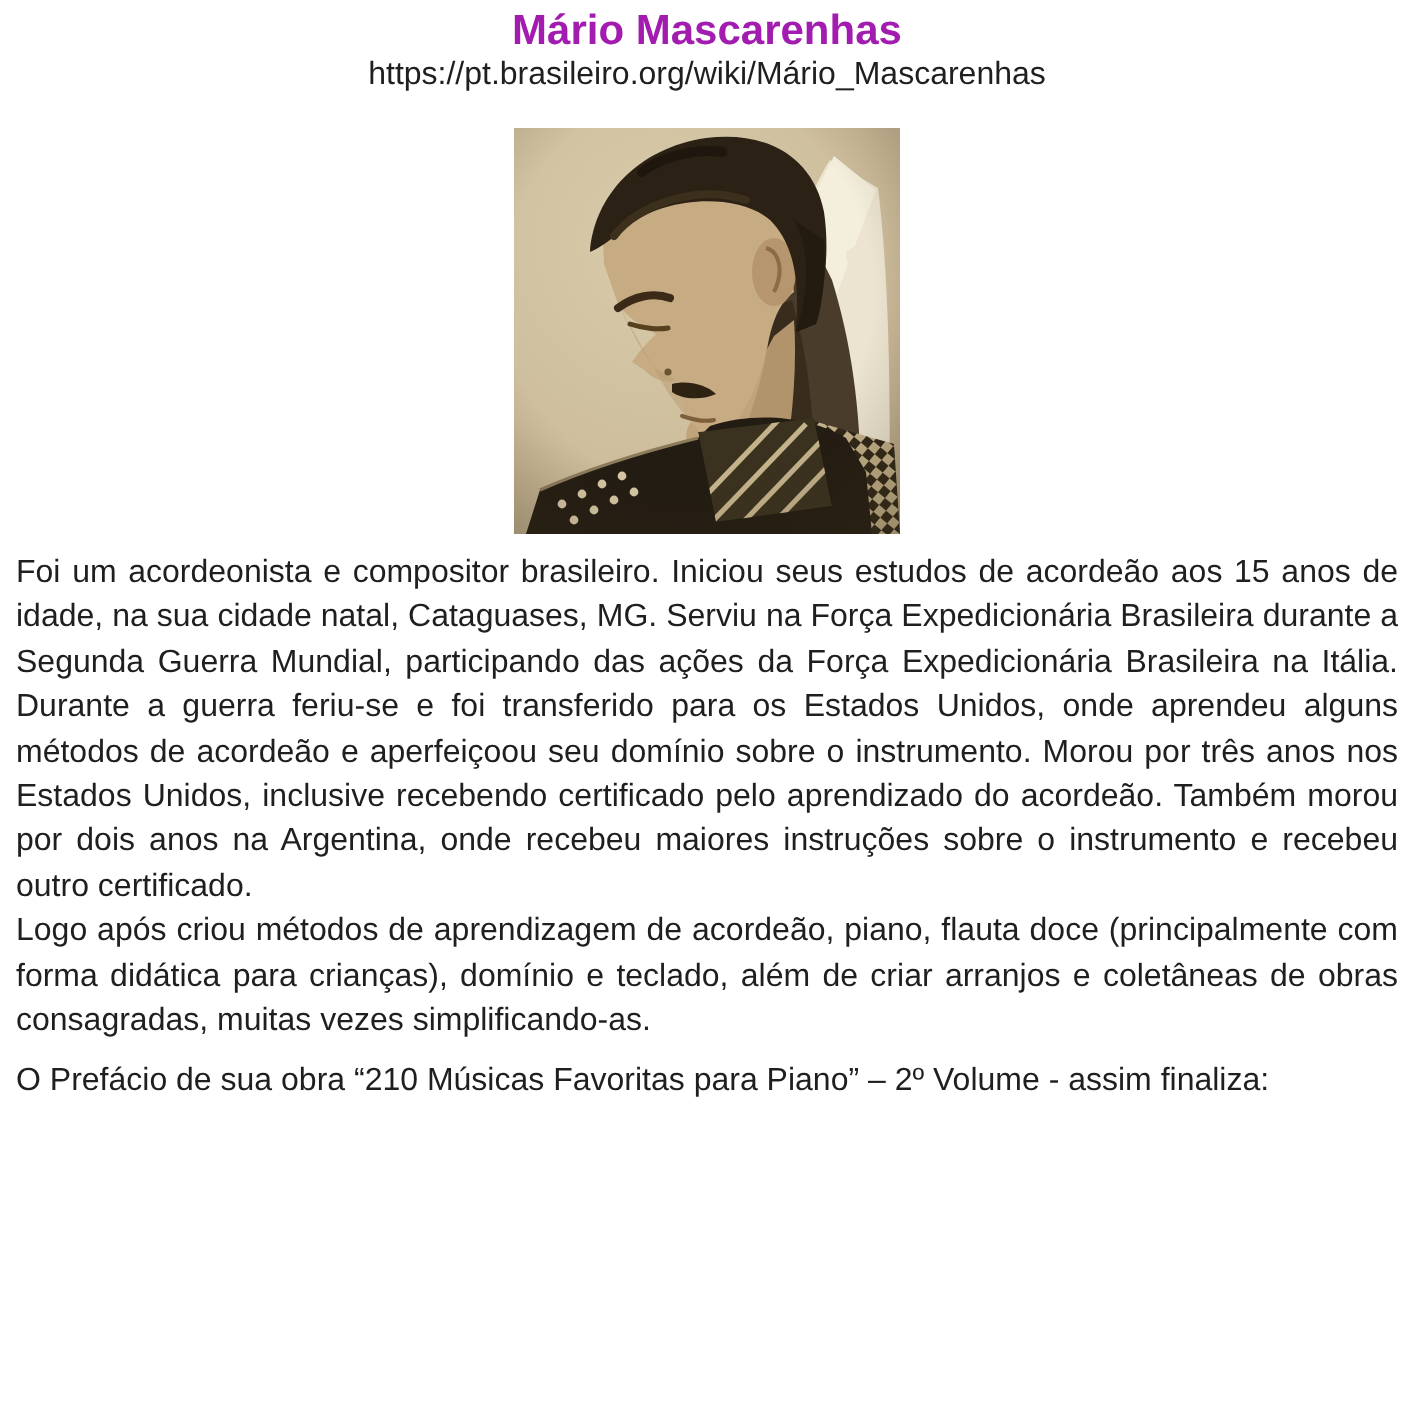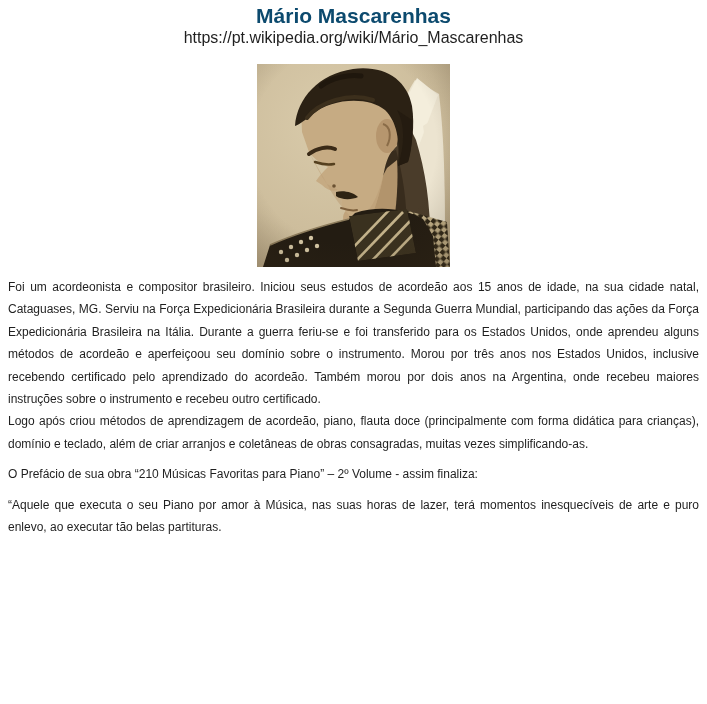--- a/index.html
+++ b/index.html
@@ -19,21 +19,21 @@
     width: 707px;
     height: 704px;
     padding: 3px 8px 0 8px;
   }
   header { text-align: center; }
   .title {
     font-size: 21px;
     font-weight: bold;
     line-height: 24px;
     margin: 1px 0 0 0;
-    color: #0c4a6e;
+    color: #a21caf;
   }
   .years {
     font-size: 16px;
     line-height: 19px;
     margin-top: 1px;
   }
   .url {
     font-size: 16px;
     line-height: 19px;
     color: #1f1f1f;
@@ -42,35 +42,35 @@
   figure.photo {
     width: 193px;
     height: 203px;
     margin: 17px auto 0 auto;
     padding: 0;
     overflow: hidden;
   }
   figure.photo svg { display: block; }
   main.bio {
     margin-top: 9px;
-    font-size: 12px;
+    font-size: 16px;
     line-height: 22.4px;
     text-align: justify;
   }
   main.bio p { margin: 0; }
   main.bio p.gap { margin-top: 8px; }
 </style>
 </head>
 <body>
 
 <div class="page">
 
   <header>
     <h1 class="title">Mário Mascarenhas</h1>
-    <div class="url">https://pt.wikipedia.org/wiki/Mário_Mascarenhas</div>
+    <div class="url">https://pt.brasileiro.org/wiki/Mário_Mascarenhas</div>
   </header>
 
   <figure class="photo">
     <svg width="193" height="203" viewBox="0 0 193 203" role="img">
       <defs>
         <radialGradient id="bgGrad" cx="38%" cy="28%" r="95%">
           <stop offset="0%" stop-color="#d9cbab"></stop>
           <stop offset="60%" stop-color="#cdbd9c"></stop>
           <stop offset="100%" stop-color="#b09f7f"></stop>
         </radialGradient>
@@ -144,16 +144,15 @@
       </g>
 
       <rect width="193" height="203" fill="url(#vignette)"></rect>
     </svg>
   </figure>
 
   <main class="bio">
     <p>Foi um acordeonista e compositor brasileiro. Iniciou seus estudos de acordeão aos 15 anos de idade, na sua cidade natal, Cataguases, MG. Serviu na Força Expedicionária Brasileira durante a Segunda Guerra Mundial, participando das ações da Força Expedicionária Brasileira na Itália. Durante a guerra feriu-se e foi transferido para os Estados Unidos, onde aprendeu alguns métodos de acordeão e aperfeiçoou seu domínio sobre o instrumento. Morou por três anos nos Estados Unidos, inclusive recebendo certificado pelo aprendizado do acordeão. Também morou por dois anos na Argentina, onde recebeu maiores instruções sobre o instrumento e recebeu outro certificado.</p>
     <p>Logo após criou métodos de aprendizagem de acordeão, piano, flauta doce (principalmente com forma didática para crianças), domínio e teclado, além de criar arranjos e coletâneas de obras consagradas, muitas vezes simplificando-as.</p>
     <p class="gap">O Prefácio de sua obra “210 Músicas Favoritas para Piano” – 2º Volume - assim finaliza:</p>
-    <p class="gap">“Aquele que executa o seu Piano por amor à Música, nas suas horas de lazer, terá momentos inesquecíveis de arte e puro enlevo, ao executar tão belas partituras.</p>
   </main>
 
 </div>
 
 </body></html>

